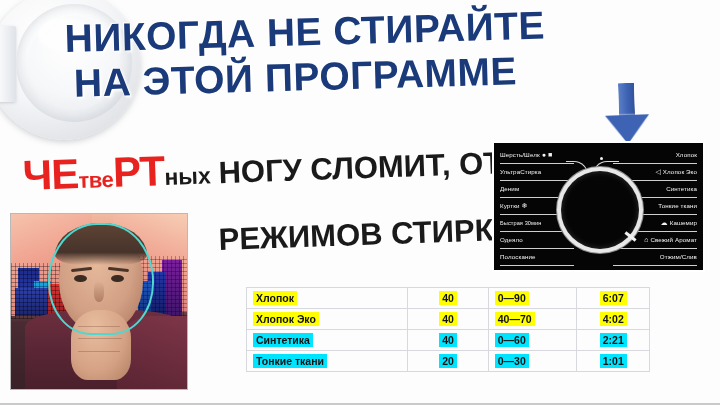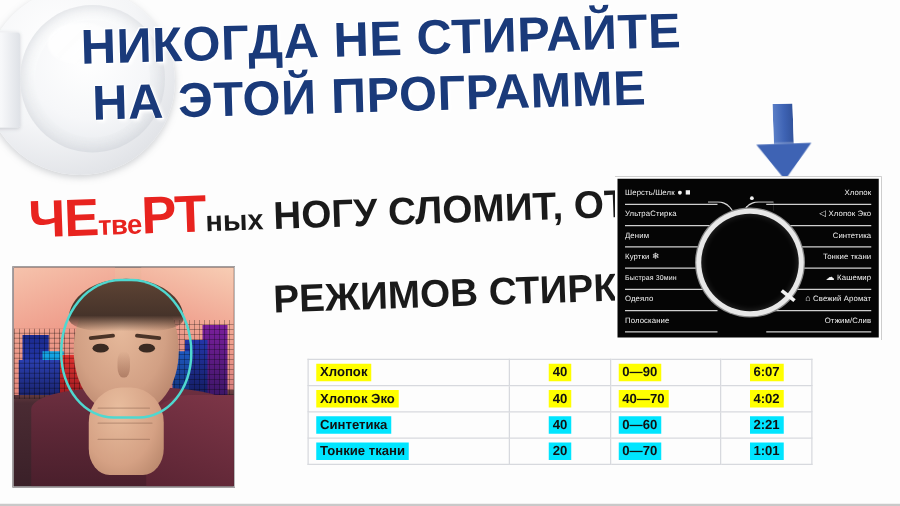--- a/index.html
+++ b/index.html
@@ -428,19 +428,19 @@
       </tr>
       <tr>
         <td class="c-name"><span class="hl-c">Синтетика</span></td>
         <td class="c-temp"><span class="hl-c">40</span></td>
         <td class="c-spin"><span class="hl-c">0—60</span></td>
         <td class="c-time"><span class="hl-c">2:21</span></td>
       </tr>
       <tr>
         <td class="c-name"><span class="hl-c">Тонкие ткани</span></td>
         <td class="c-temp"><span class="hl-c">20</span></td>
-        <td class="c-spin"><span class="hl-c">0—70</span></td>
+        <td class="c-spin"><span class="hl-c">0—30</span></td>
         <td class="c-time"><span class="hl-c">1:01</span></td>
       </tr>
     </tbody>
   </table>
 
 </div>
 
 </body></html>

